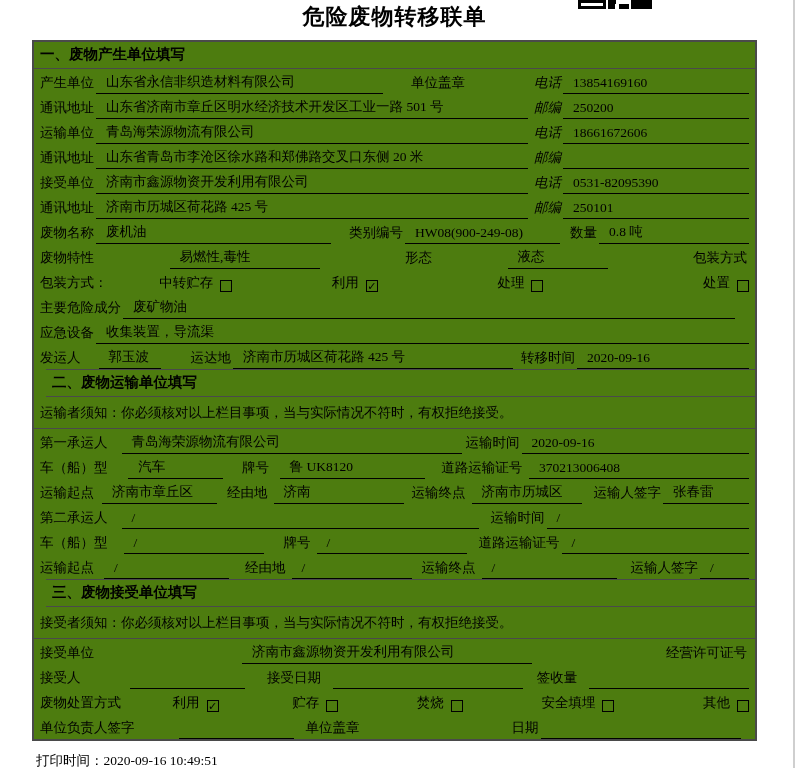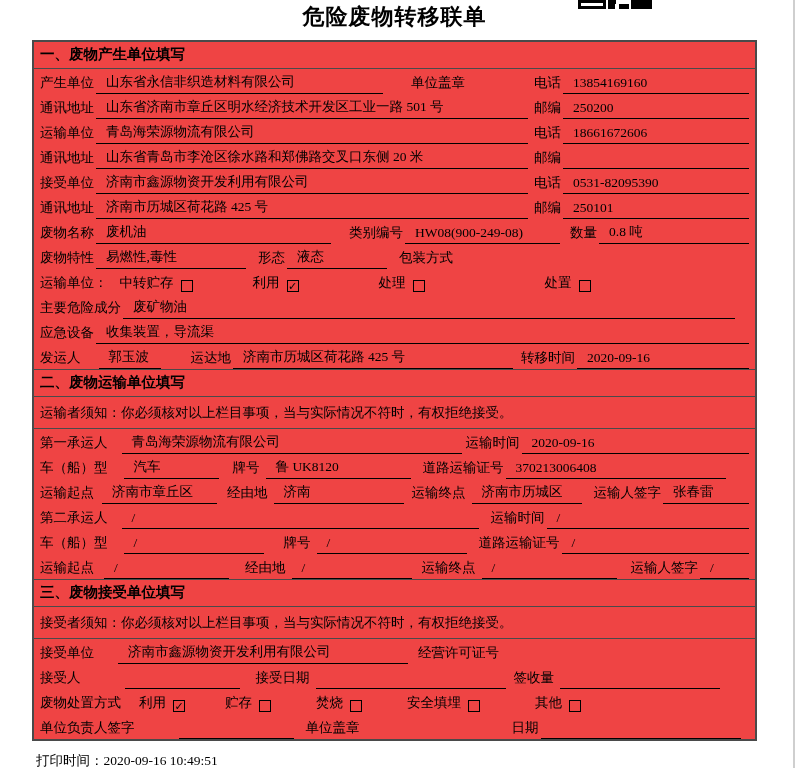--- a/index.html
+++ b/index.html
@@ -11,32 +11,32 @@
   .doc-title{position:absolute;left:32px;top:2px;width:725px;text-align:center;
              font-family:"Liberation Sans","DejaVu Sans",sans-serif;font-weight:bold;font-size:22px;letter-spacing:1px;}
   .qr{position:absolute;left:578px;top:0;width:74px;height:9px;}
   .qr i{position:absolute;top:0;background:#000;height:9px;display:block;}
   .qr .q1{left:0;width:22px;background:none;border:3px solid #000;height:3px;}
   .qr .q2{left:30px;width:7px;}
   .qr .q3{left:41px;width:10px;height:5px;top:4px;}
   .qr .q4{left:53px;width:21px;}
   .qr .q5{left:34px;width:4px;height:4px;}
   .tbl{position:absolute;left:32px;top:40px;width:725px;box-sizing:border-box;
-       border:2px solid #4a4a4a;background:#ef4444;}
+       border:2px solid #4a4a4a;background:#4d7c0f;}
   .sec{font-family:"Liberation Sans","DejaVu Sans",sans-serif;font-weight:bold;font-size:14.5px;
        padding:3px 6px 4px 6px;border-bottom:1.5px solid #4a4a4a;}
-  .sec.mid{border-top:1.5px solid #4a4a4a;}
+  .sec.mid{border-top:1.5px solid #4a4a4a;margin-left:12px;}
   .notice{height:32px;display:flex;align-items:center;padding:0 6px;box-sizing:border-box;
           border-bottom:1.5px solid #4a4a4a;white-space:nowrap;}
-  .r{display:flex;align-items:flex-end;height:25px;padding:0 6px;box-sizing:border-box;}
+  .r{display:flex;align-items:flex-end;height:25px;padding:0 6px;box-sizing:border-box;justify-content:space-between;}
   .l{white-space:nowrap;padding:0 2px 2px 0;}
   .u{border-bottom:1.2px solid #000;padding:0 2px 2px 10px;white-space:nowrap;
      box-sizing:border-box;overflow:hidden;}
   .f{flex:1;}
-  .ma{margin-left:auto;}
+  .ma{margin-left:auto;font-style:italic;}
   .cbi{display:flex;align-items:flex-end;padding-bottom:2px;white-space:nowrap;}
   .box{display:inline-block;width:12px;height:12px;border:1.3px solid #000;margin-left:7px;
        text-align:center;line-height:11px;font-size:11px;box-sizing:border-box;}
   .footer{position:absolute;left:36px;top:752px;white-space:nowrap;}
 </style>
 </head>
 <body>
 
 <div class="page">
   <div class="doc-no"><span>编号：</span><span>2020370100016856</span></div>
@@ -107,21 +107,21 @@
 
     <div class="r">
       <span class="l">废物特性</span>
       <span class="u" style="width:150px">易燃性,毒性</span>
       <span class="l" style="margin-left:12px">形态</span>
       <span class="u" style="width:100px">液态</span>
       <span class="l" style="margin-left:12px">包装方式</span>
     </div>
 
     <div class="r">
-      <span class="l">运输单位：</span>
+      <span class="l">包装方式：</span>
       <span class="cbi" style="margin-left:10px">
           <span>中转贮存</span>
           <span class="box"></span>
         </span>
       <span class="cbi" style="margin-left:60px">
           <span>利用</span>
           <span class="box">✓</span>
         </span>
       <span class="cbi" style="margin-left:80px">
           <span>处理</span>

